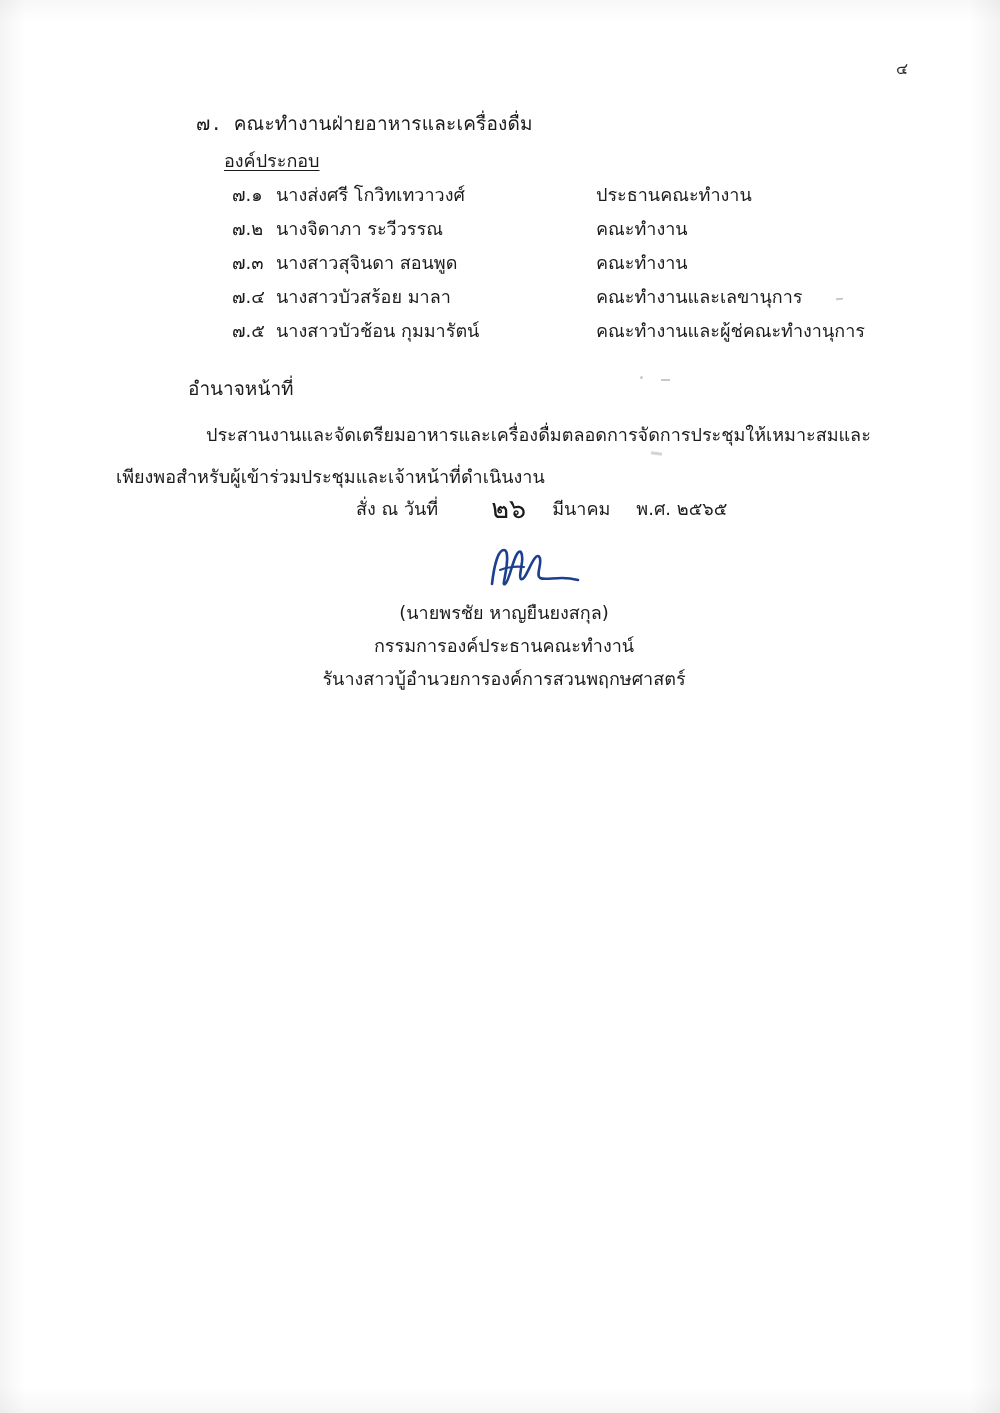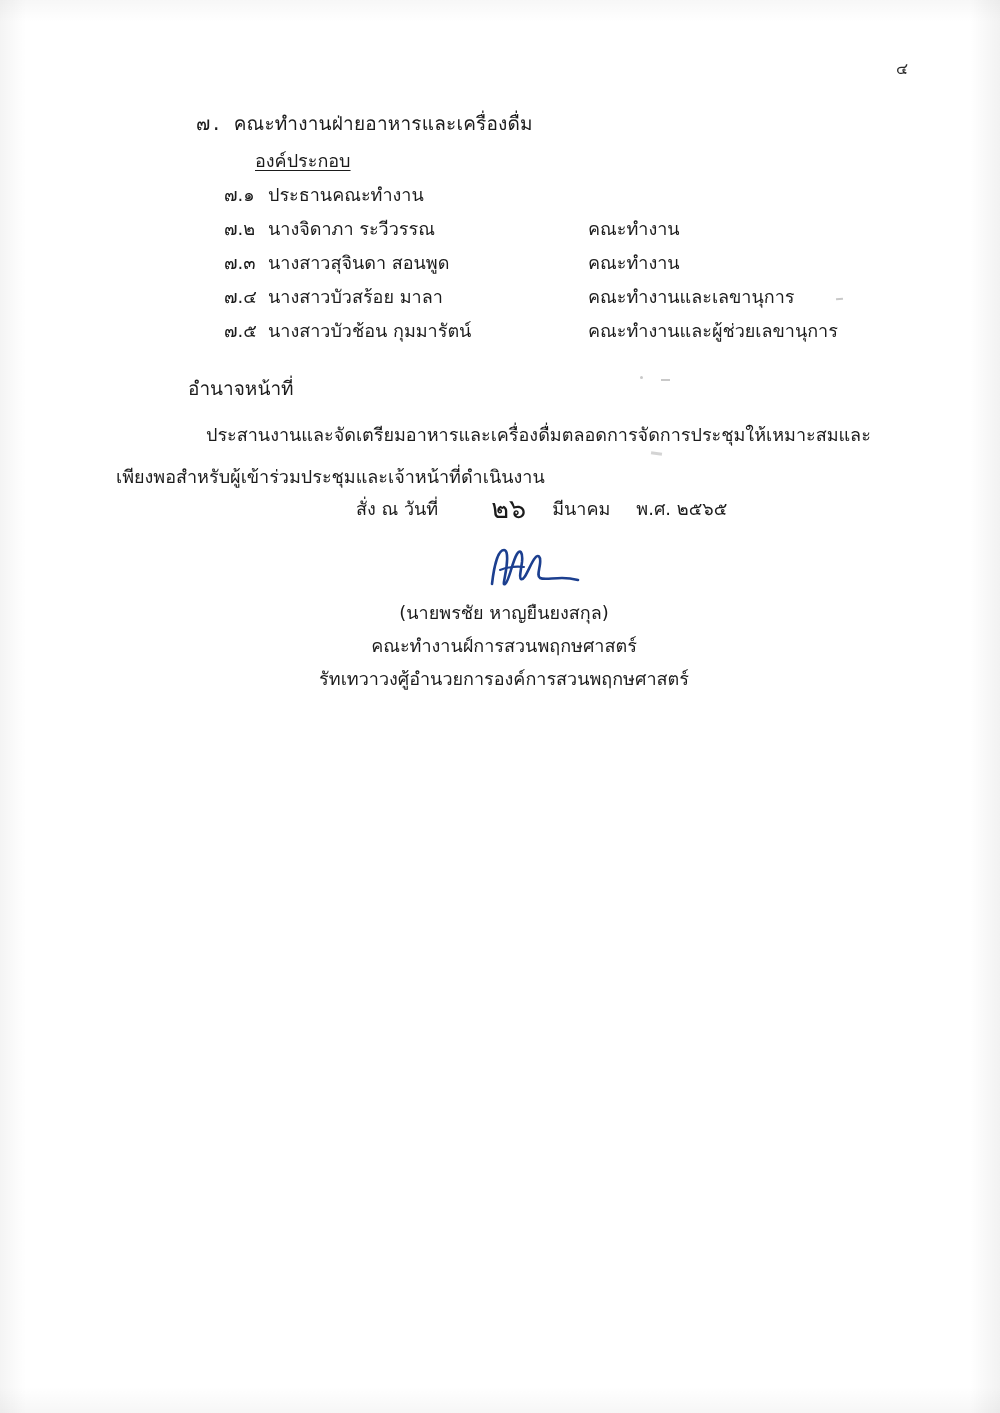--- a/index.html
+++ b/index.html
@@ -50,37 +50,37 @@
     letter-spacing: 0.2px;
     font-family: Liberation Mono, monospace;
   }
   .subheading {
     position: absolute;
     left: 224px;
     top: 146px;
     font-size: 18px;
     text-decoration: underline;
     text-underline-offset: 3px;
-    margin-left: 31px;
   }
   .member-list {
     position: absolute;
     left: 224px;
     top: 180px;
     width: 700px;
   }
   .member-row {
     display: flex;
     align-items: baseline;
     height: 34px;
     font-size: 18px;
   }
   .member-num {
     width: 44px;
     flex: 0 0 44px;
+    margin-left: 8px;
   }
   .member-name {
     width: 320px;
     flex: 0 0 320px;
   }
   .member-role {
     flex: 1 1 auto;
   }
   .duty-heading {
     position: absolute;
@@ -158,41 +158,42 @@
 
   <div class="content">
 
     <div class="section-heading">๗. คณะทำงานฝ่ายอาหารและเครื่องดื่ม</div>
 
     <div class="subheading">องค์ประกอบ</div>
 
     <div class="member-list">
       <div class="member-row">
         <span class="member-num">๗.๑</span>
+        <span class="member-name">นางส่งศรี  โกวิทเทวาวงศ์</span>
         <span class="member-role">ประธานคณะทำงาน</span>
       </div>
       <div class="member-row">
         <span class="member-num">๗.๒</span>
         <span class="member-name">นางจิดาภา  ระวีวรรณ</span>
         <span class="member-role">คณะทำงาน</span>
       </div>
       <div class="member-row">
         <span class="member-num">๗.๓</span>
         <span class="member-name">นางสาวสุจินดา  สอนพูด</span>
         <span class="member-role">คณะทำงาน</span>
       </div>
       <div class="member-row">
         <span class="member-num">๗.๔</span>
         <span class="member-name">นางสาวบัวสร้อย  มาลา</span>
         <span class="member-role">คณะทำงานและเลขานุการ</span>
       </div>
       <div class="member-row">
         <span class="member-num">๗.๕</span>
         <span class="member-name">นางสาวบัวช้อน  กุมมารัตน์</span>
-        <span class="member-role">คณะทำงานและผู้ช่วยเลขานุการ</span>
+        <span class="member-role">คณะทำงานและผู้ช่คณะทำงานุการ</span>
       </div>
     </div>
 
     <div class="duty-heading">อำนาจหน้าที่</div>
 
     <div class="duty-body">
       <span class="indent-first">ประสานงานและจัดเตรียมอาหารและเครื่องดื่มตลอดการจัดการประชุมให้เหมาะสมและเพียงพอสำหรับผู้เข้าร่วมประชุมและเจ้าหน้าที่ดำเนินงาน</span>
     </div>
 
     <div class="order-date">
@@ -204,22 +205,22 @@
 
     <div class="signature">
       <svg width="120" height="52" viewBox="0 0 120 52" fill="none" xmlns="http://www.w3.org/2000/svg">
         <path d="M6 44 C8 26, 12 10, 18 10 C23 10, 21 26, 19 36 C18 42, 17 45, 19 44 C23 42, 26 22, 31 14 C34 9, 37 12, 36 22 C35 30, 33 38, 35 39 C39 41, 44 24, 49 18 C52 14, 55 16, 54 24 C53 31, 51 36, 54 38 C58 40, 66 38, 76 38 C84 38, 88 39, 92 40" stroke="#1c3f8f" stroke-width="2.6" stroke-linecap="round" stroke-linejoin="round"></path>
         <path d="M14 30 C22 27, 30 26, 38 27" stroke="#1c3f8f" stroke-width="2" stroke-linecap="round"></path>
       </svg>
     </div>
 
     <div class="signer-block">
       <div>(นายพรชัย  หาญยืนยงสกุล)</div>
-      <div>คณะทำงานฝ์การสวนพฤกษศาสตร์</div>
-      <div>รัทเทวาวงศู้อำนวยการองค์การสวนพฤกษศาสตร์</div>
+      <div>กรรมการองค์ประธานคณะทำงาน์</div>
+      <div>รันางสาวบู้อำนวยการองค์การสวนพฤกษศาสตร์</div>
     </div>
 
   </div>
 
   <span class="speck s1"></span>
   <span class="speck s2"></span>
   <span class="speck s3"></span>
   <span class="speck s4"></span>
 
 </div>

